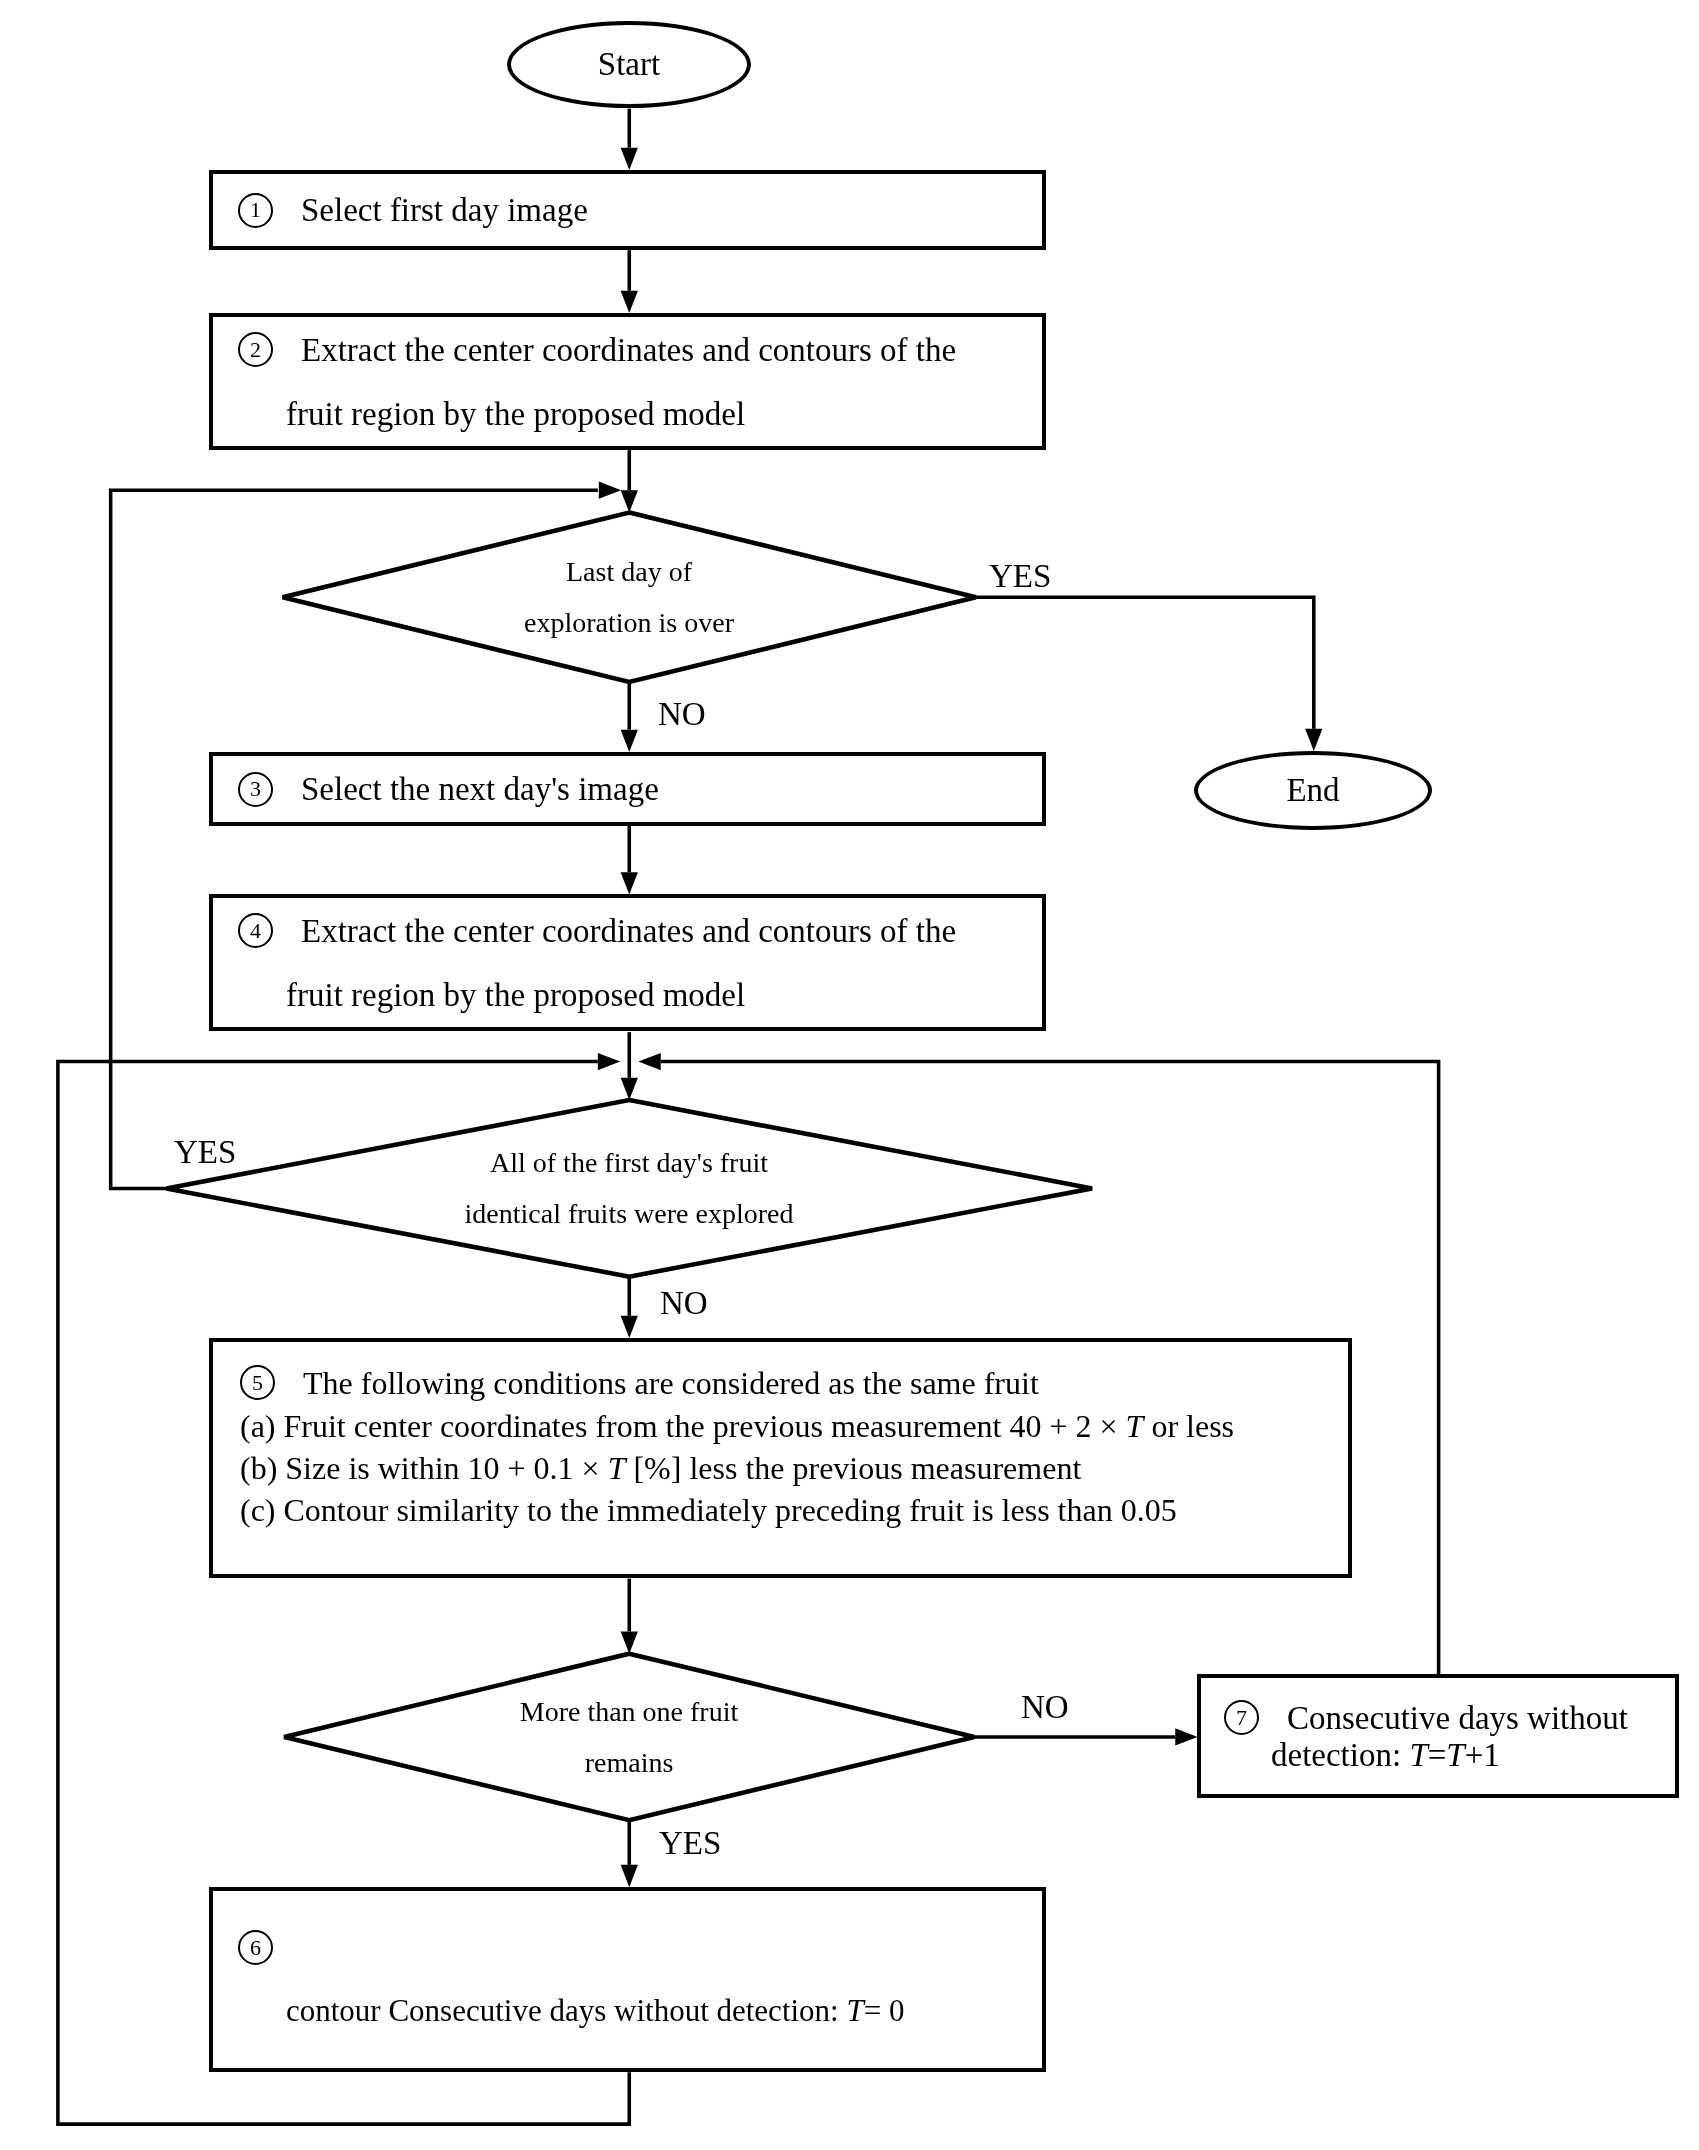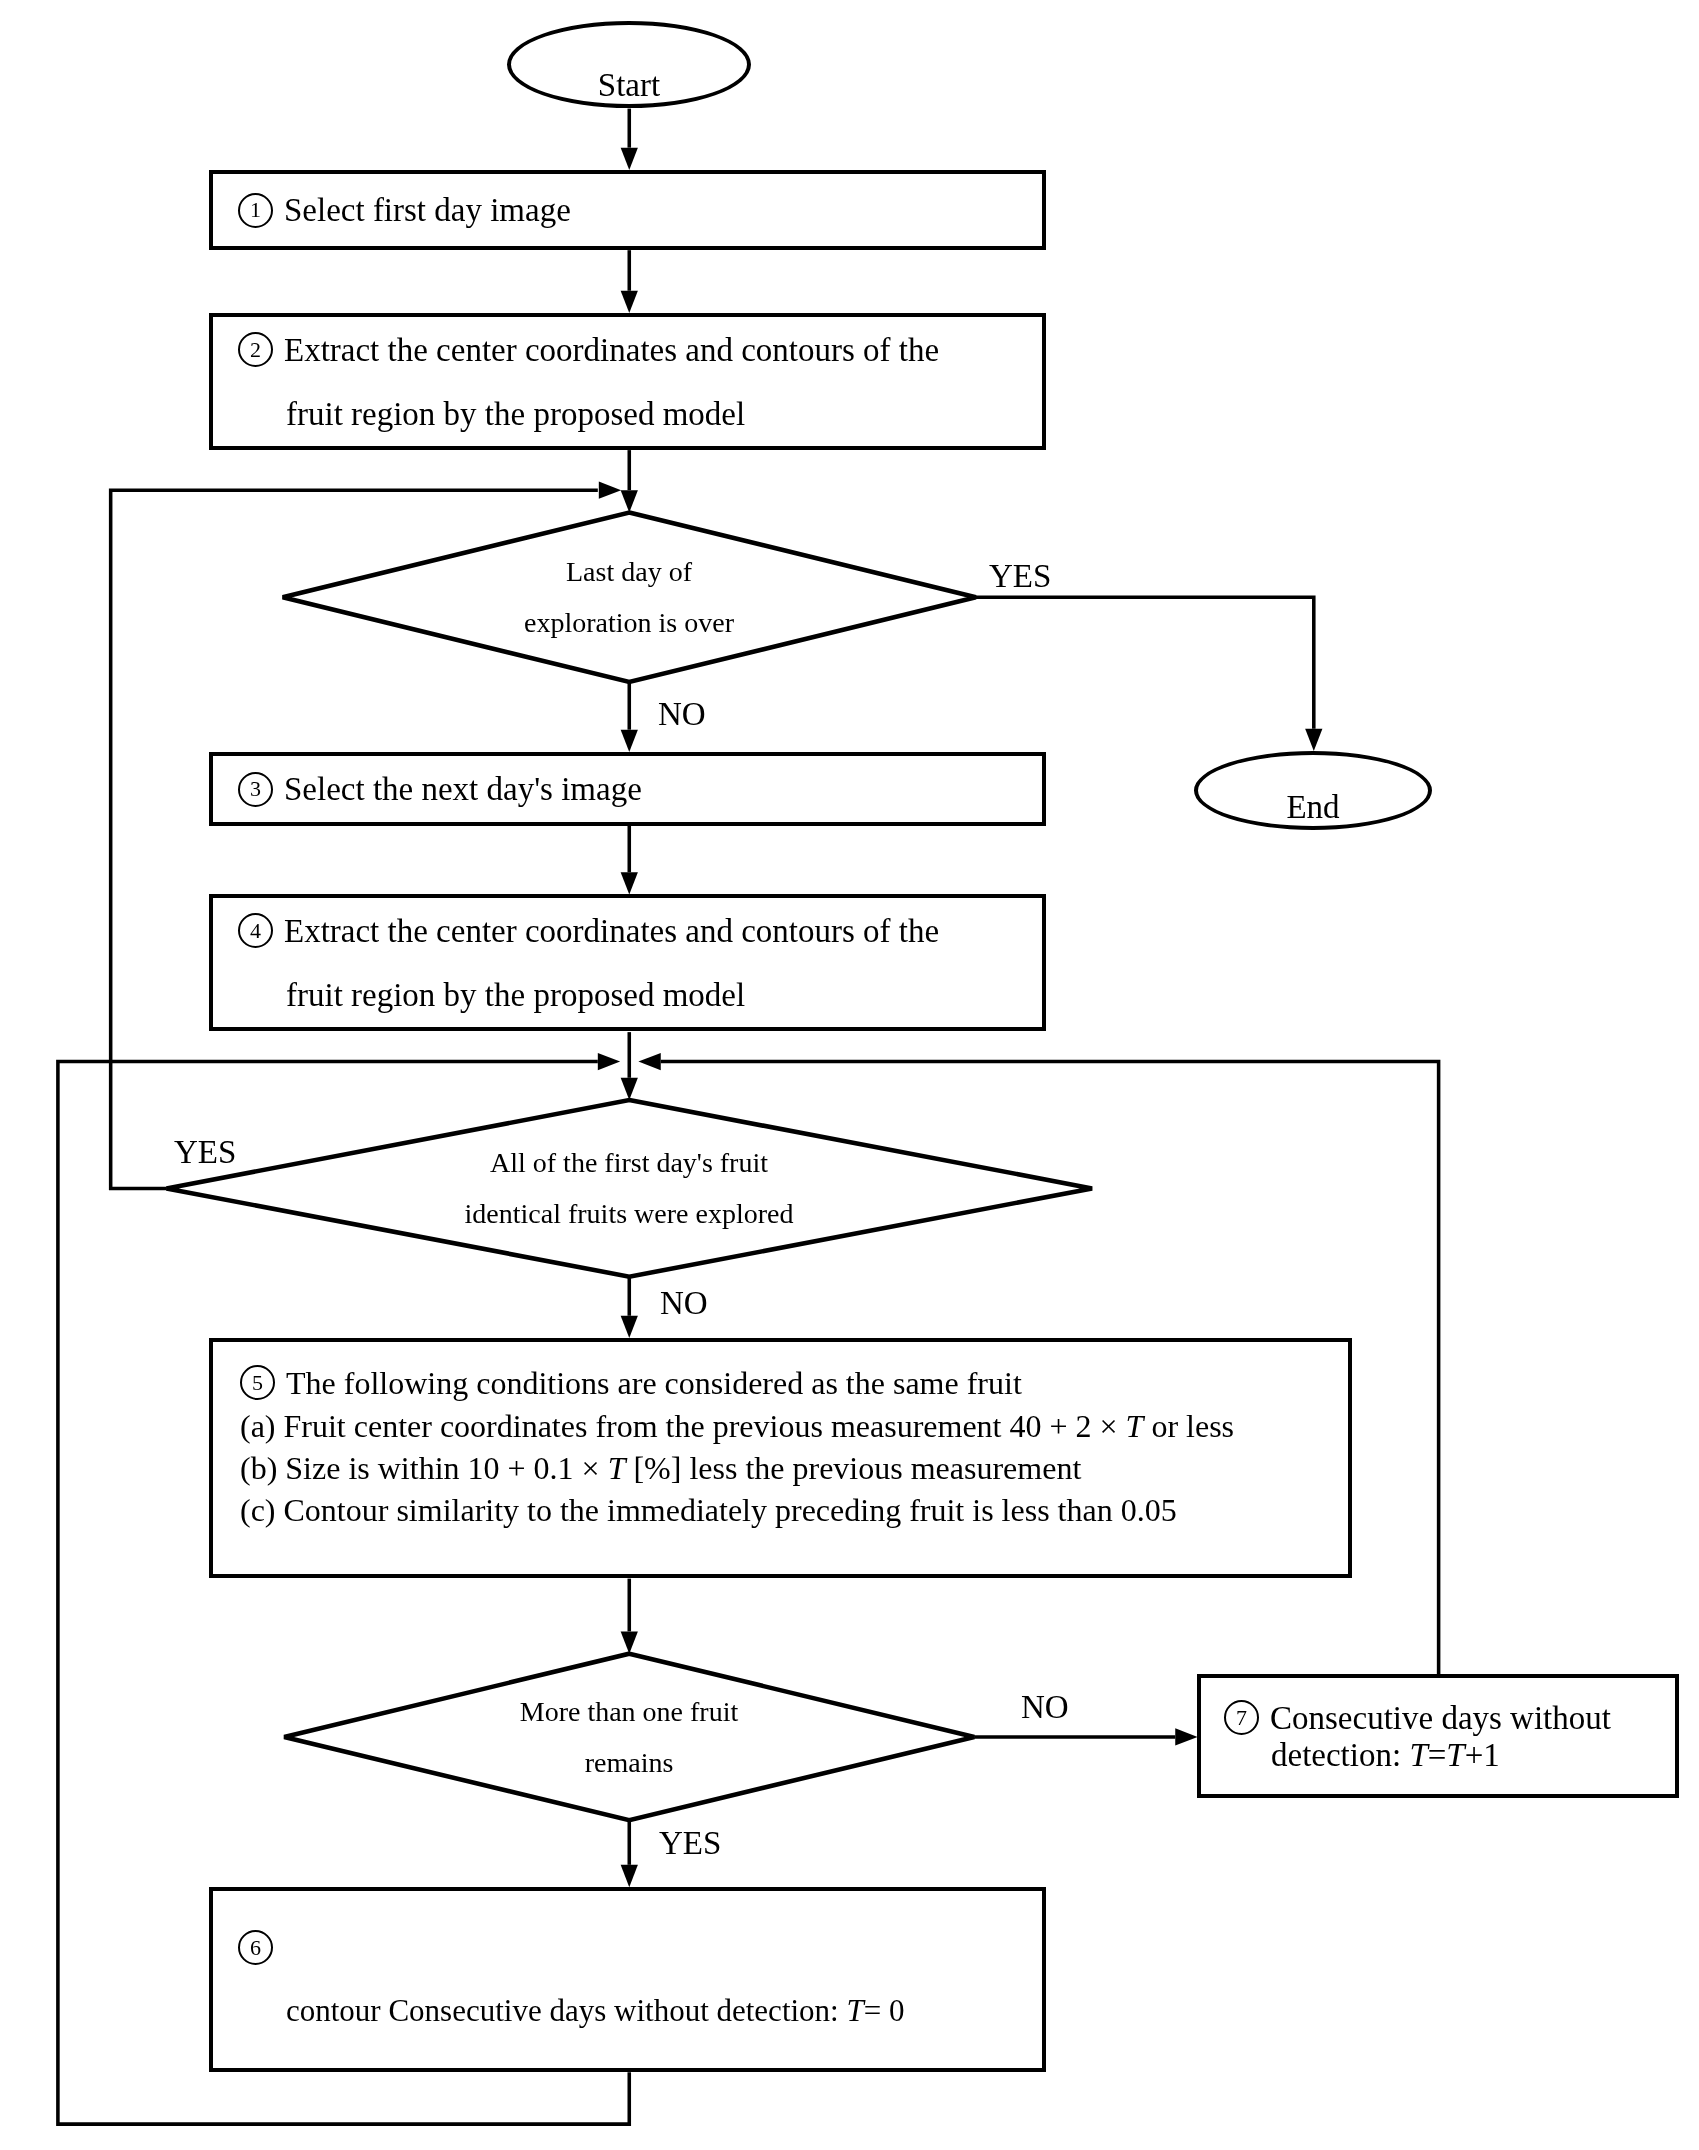--- a/index.html
+++ b/index.html
@@ -1,26 +1,26 @@
 <!DOCTYPE html>
 <html style="font-size:8px"><head>
 <meta charset="utf-8">
 <style>
   html,body{margin:0;padding:0;background:#ffffff;}
   body{font-family:"Liberation Serif","DejaVu Serif",serif;color:#000;}
   .canvas{position:relative;width:1700px;height:2151px;background:#fff;overflow:hidden;}
   .layer{position:absolute;left:0;top:0;width:1700px;height:2151px;}
   
   .node{position:absolute;background:#fff;border:4.6px solid #000;box-sizing:border-box;}
-  .ellipse{border-radius:50%;display:flex;align-items:flex-end;justify-content:center;font-size:33px;}
+  .ellipse{border-radius:50%;display:flex;align-items:center;justify-content:center;font-size:33px;}
   .rect{display:flex;flex-direction:column;justify-content:center;}
   .row{display:flex;align-items:center;}
   .num{flex:none;width:31px;height:31px;border:2px solid #000;border-radius:50%;
        display:flex;align-items:center;justify-content:center;font-size:22px;line-height:1;}
-  .rowtext{margin-left:11px;white-space:nowrap;}
+  .rowtext{margin-left:28px;white-space:nowrap;}
   .fs{font-size:33px;line-height:36px;}
   .line2{margin-top:28px;padding-left:48px;white-space:nowrap;}
   .it{font-style:italic;}
   
   .b5{padding:23px 5px 0 27px;justify-content:flex-start;}
   .b5 .bline{font-size:32px;line-height:32px;margin-bottom:10px;display:flex;align-items:center;white-space:nowrap;}
   .b5 .plain{display:block;}
   
   .b6 .fs{font-size:31px;}
   

